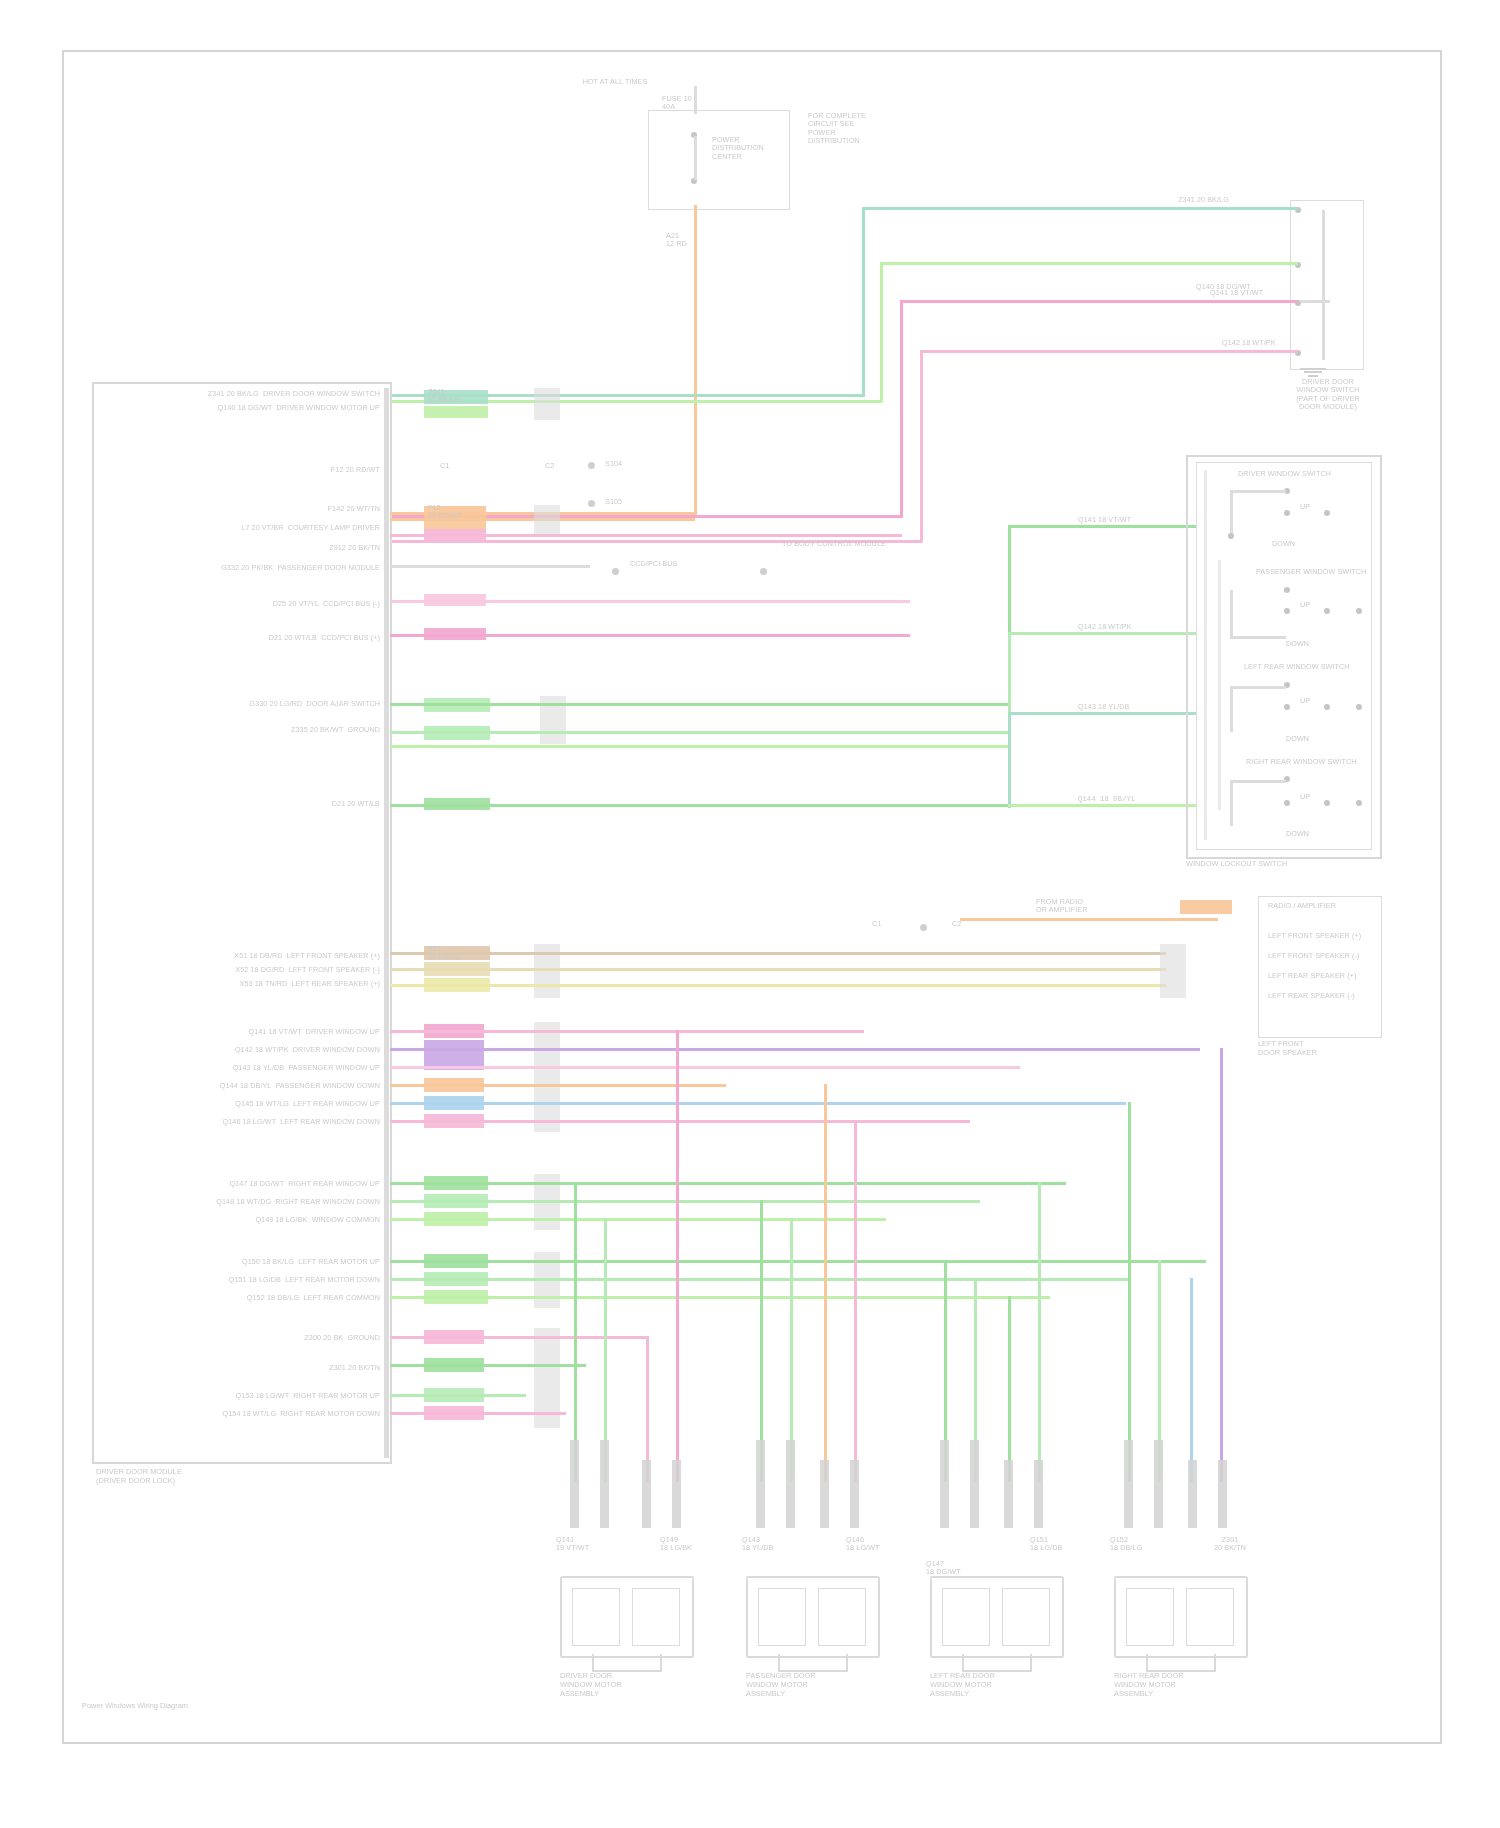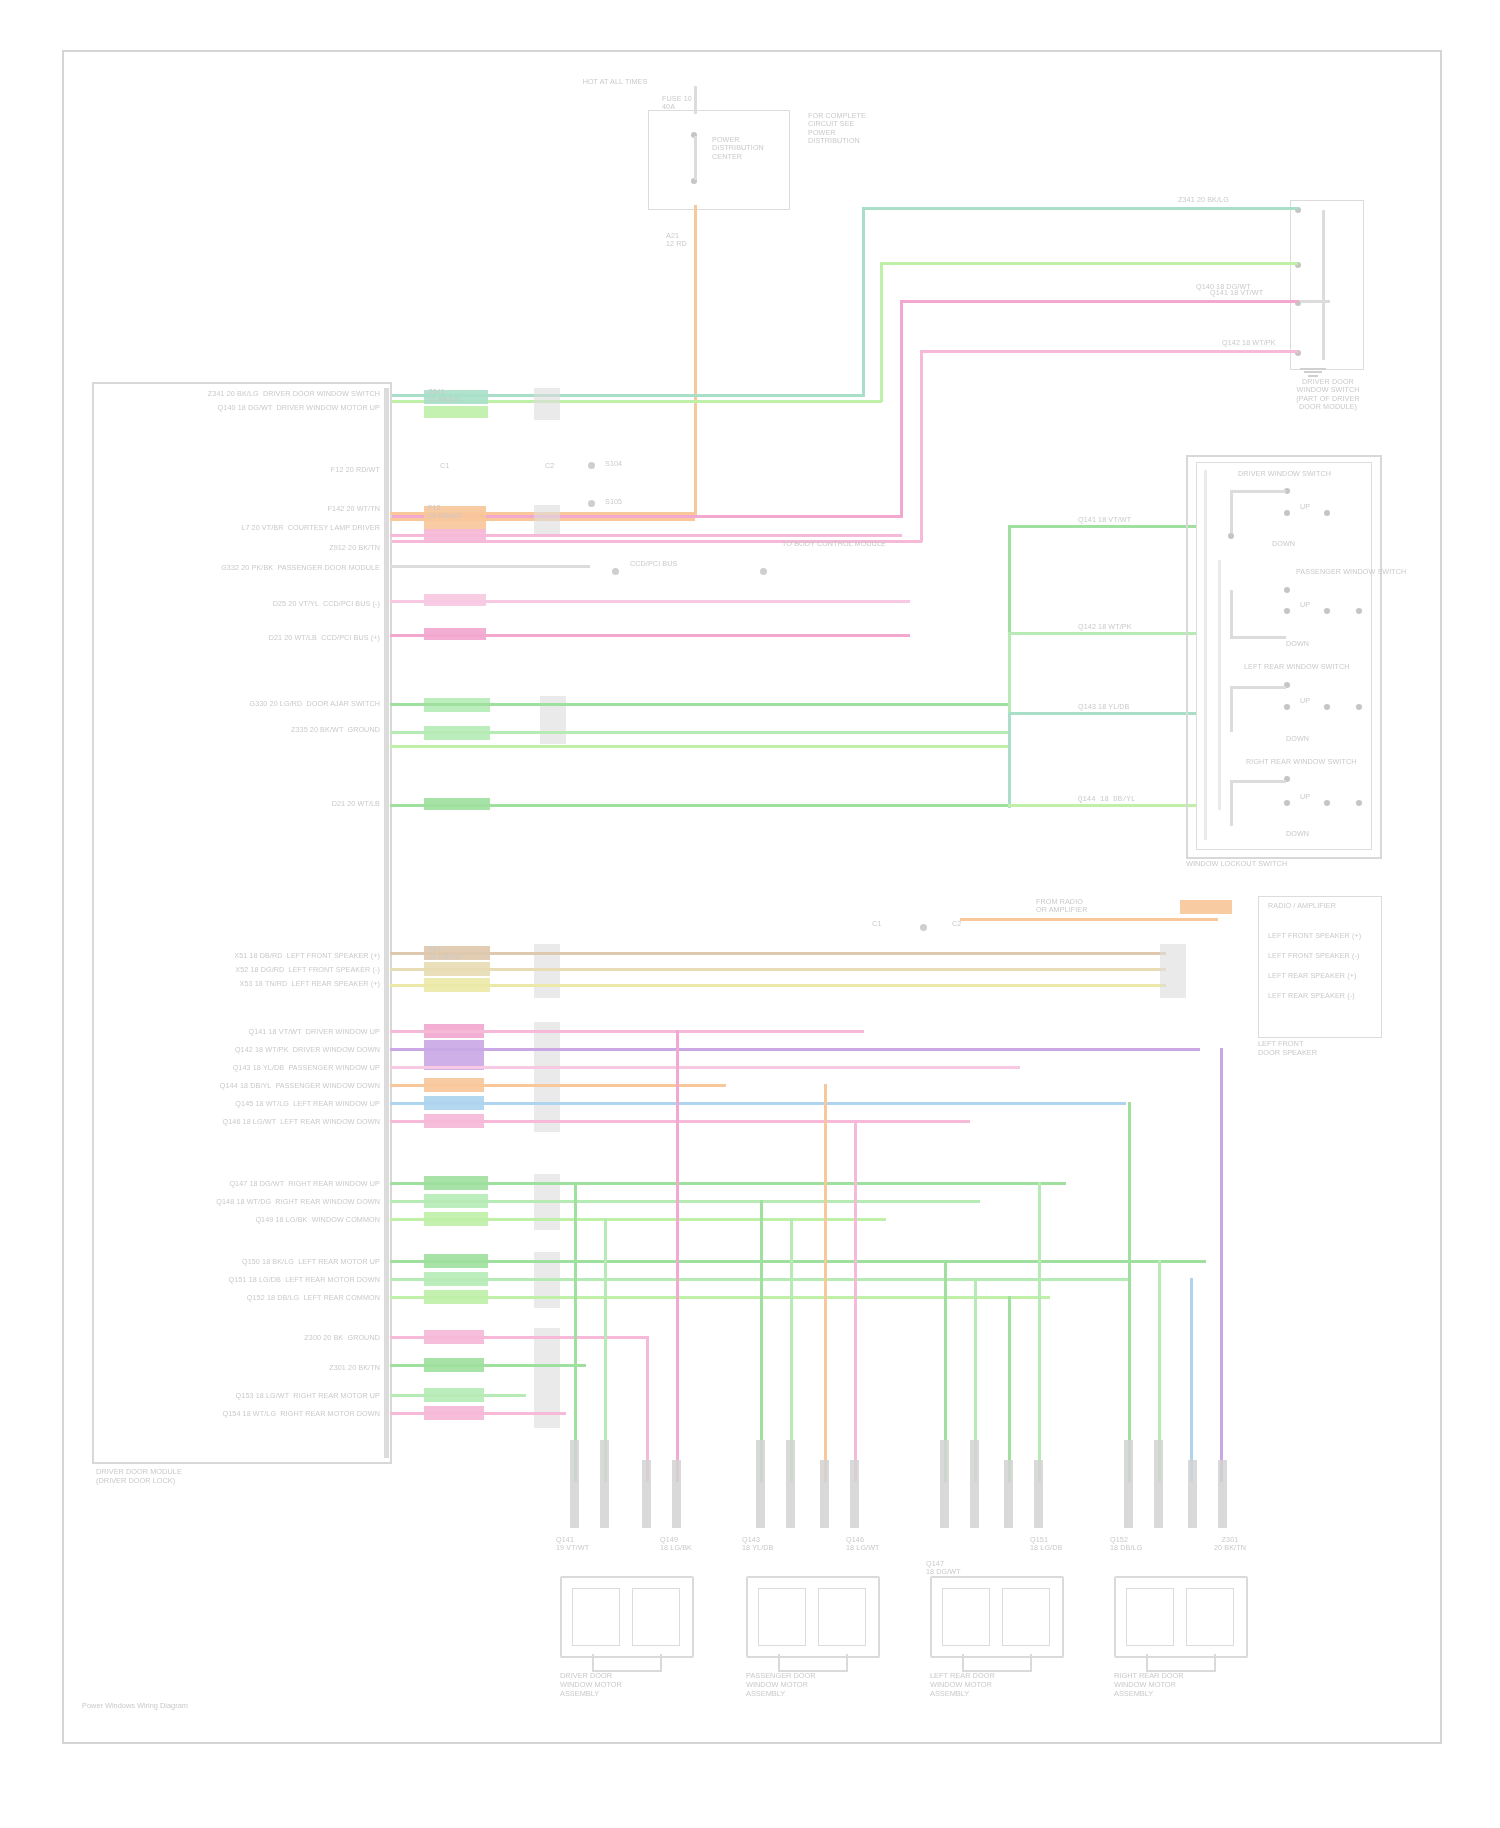--- a/index.html
+++ b/index.html
@@ -218,21 +218,21 @@
   <div class="lbl" style="left:1238px;top:470px;">DRIVER WINDOW SWITCH</div>
   <div class="dot" style="left:1284px;top:488px;"></div>
   <div class="w v c-gry" style="left:1230px;top:490px;height:46px;"></div>
   <div class="w h c-gry" style="left:1230px;top:490px;width:56px;"></div>
   <div class="dot" style="left:1284px;top:510px;"></div>
   <div class="dot" style="left:1324px;top:510px;"></div>
   <div class="dot" style="left:1228px;top:533px;"></div>
   <div class="lbl" style="left:1300px;top:503px;">UP</div>
   <div class="lbl" style="left:1272px;top:540px;">DOWN</div>
 
-  <div class="lbl" style="left:1248px;top:568px;padding-left:48px;">PASSENGER WINDOW SWITCH</div>
+  <div class="lbl" style="left:1208px;top:568px;padding-left:48px;">PASSENGER WINDOW SWITCH</div>
   <div class="dot" style="left:1284px;top:587px;"></div>
   <div class="w v c-gry" style="left:1230px;top:590px;height:46px;"></div>
   <div class="w h c-gry" style="left:1230px;top:636px;width:56px;"></div>
   <div class="dot" style="left:1284px;top:608px;"></div>
   <div class="dot" style="left:1324px;top:608px;"></div>
   <div class="dot" style="left:1356px;top:608px;"></div>
   <div class="lbl" style="left:1300px;top:601px;">UP</div>
   <div class="lbl" style="left:1286px;top:640px;">DOWN</div>
 
   <div class="lbl" style="left:1244px;top:663px;">LEFT REAR WINDOW SWITCH</div>

